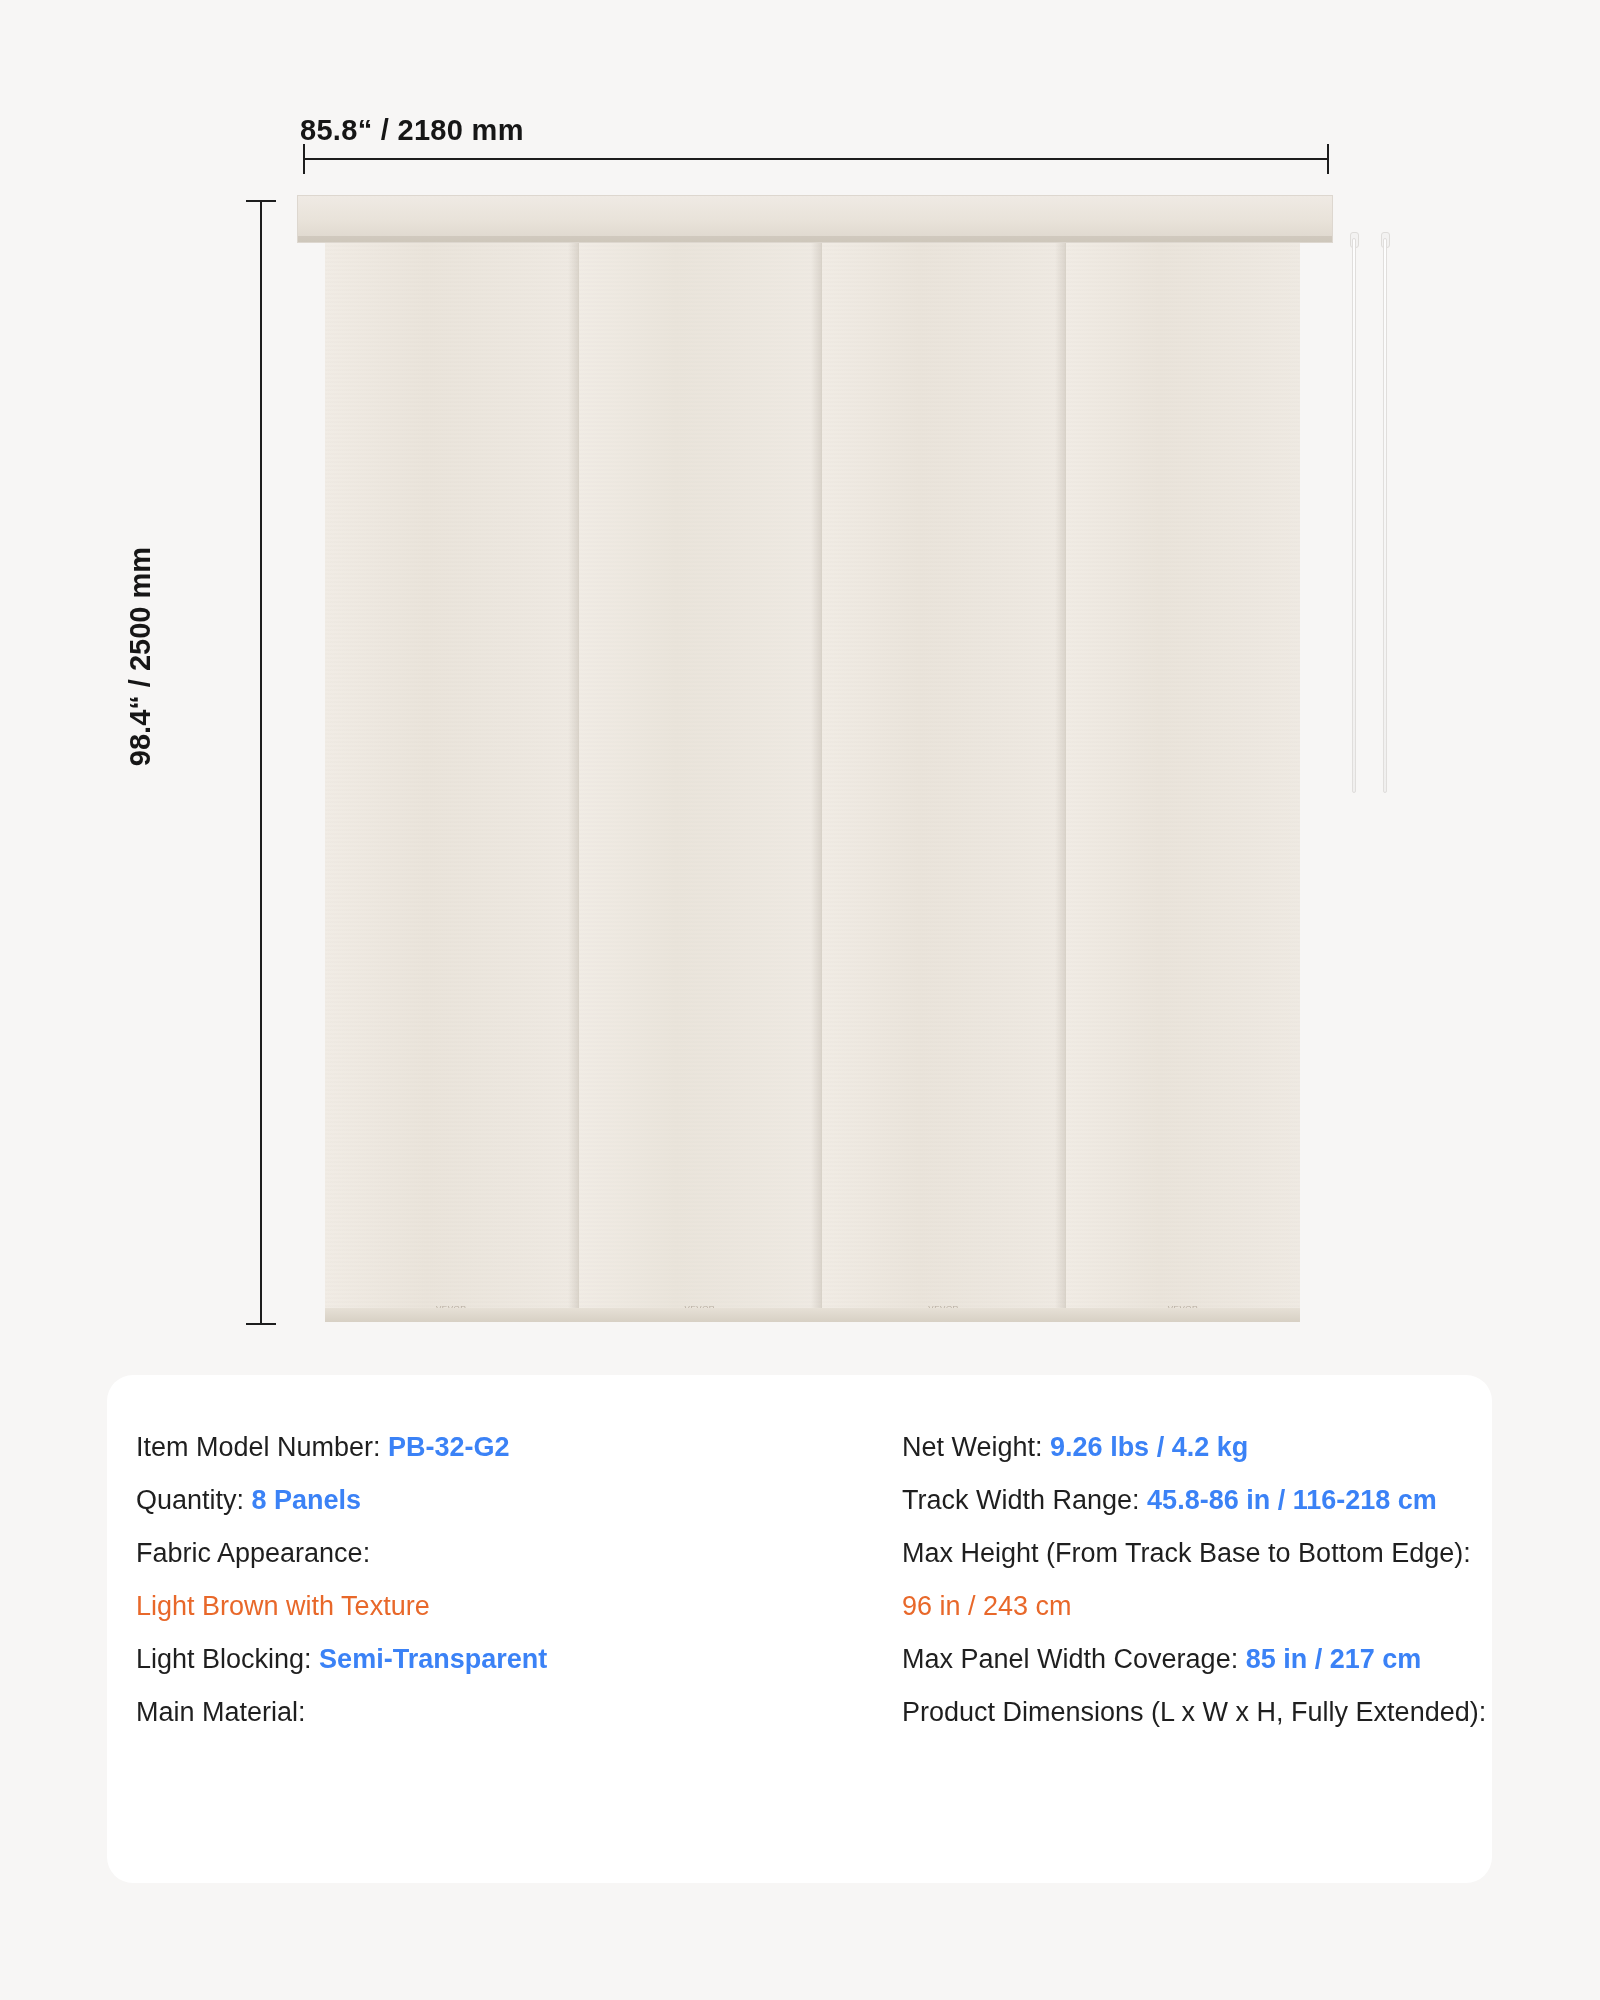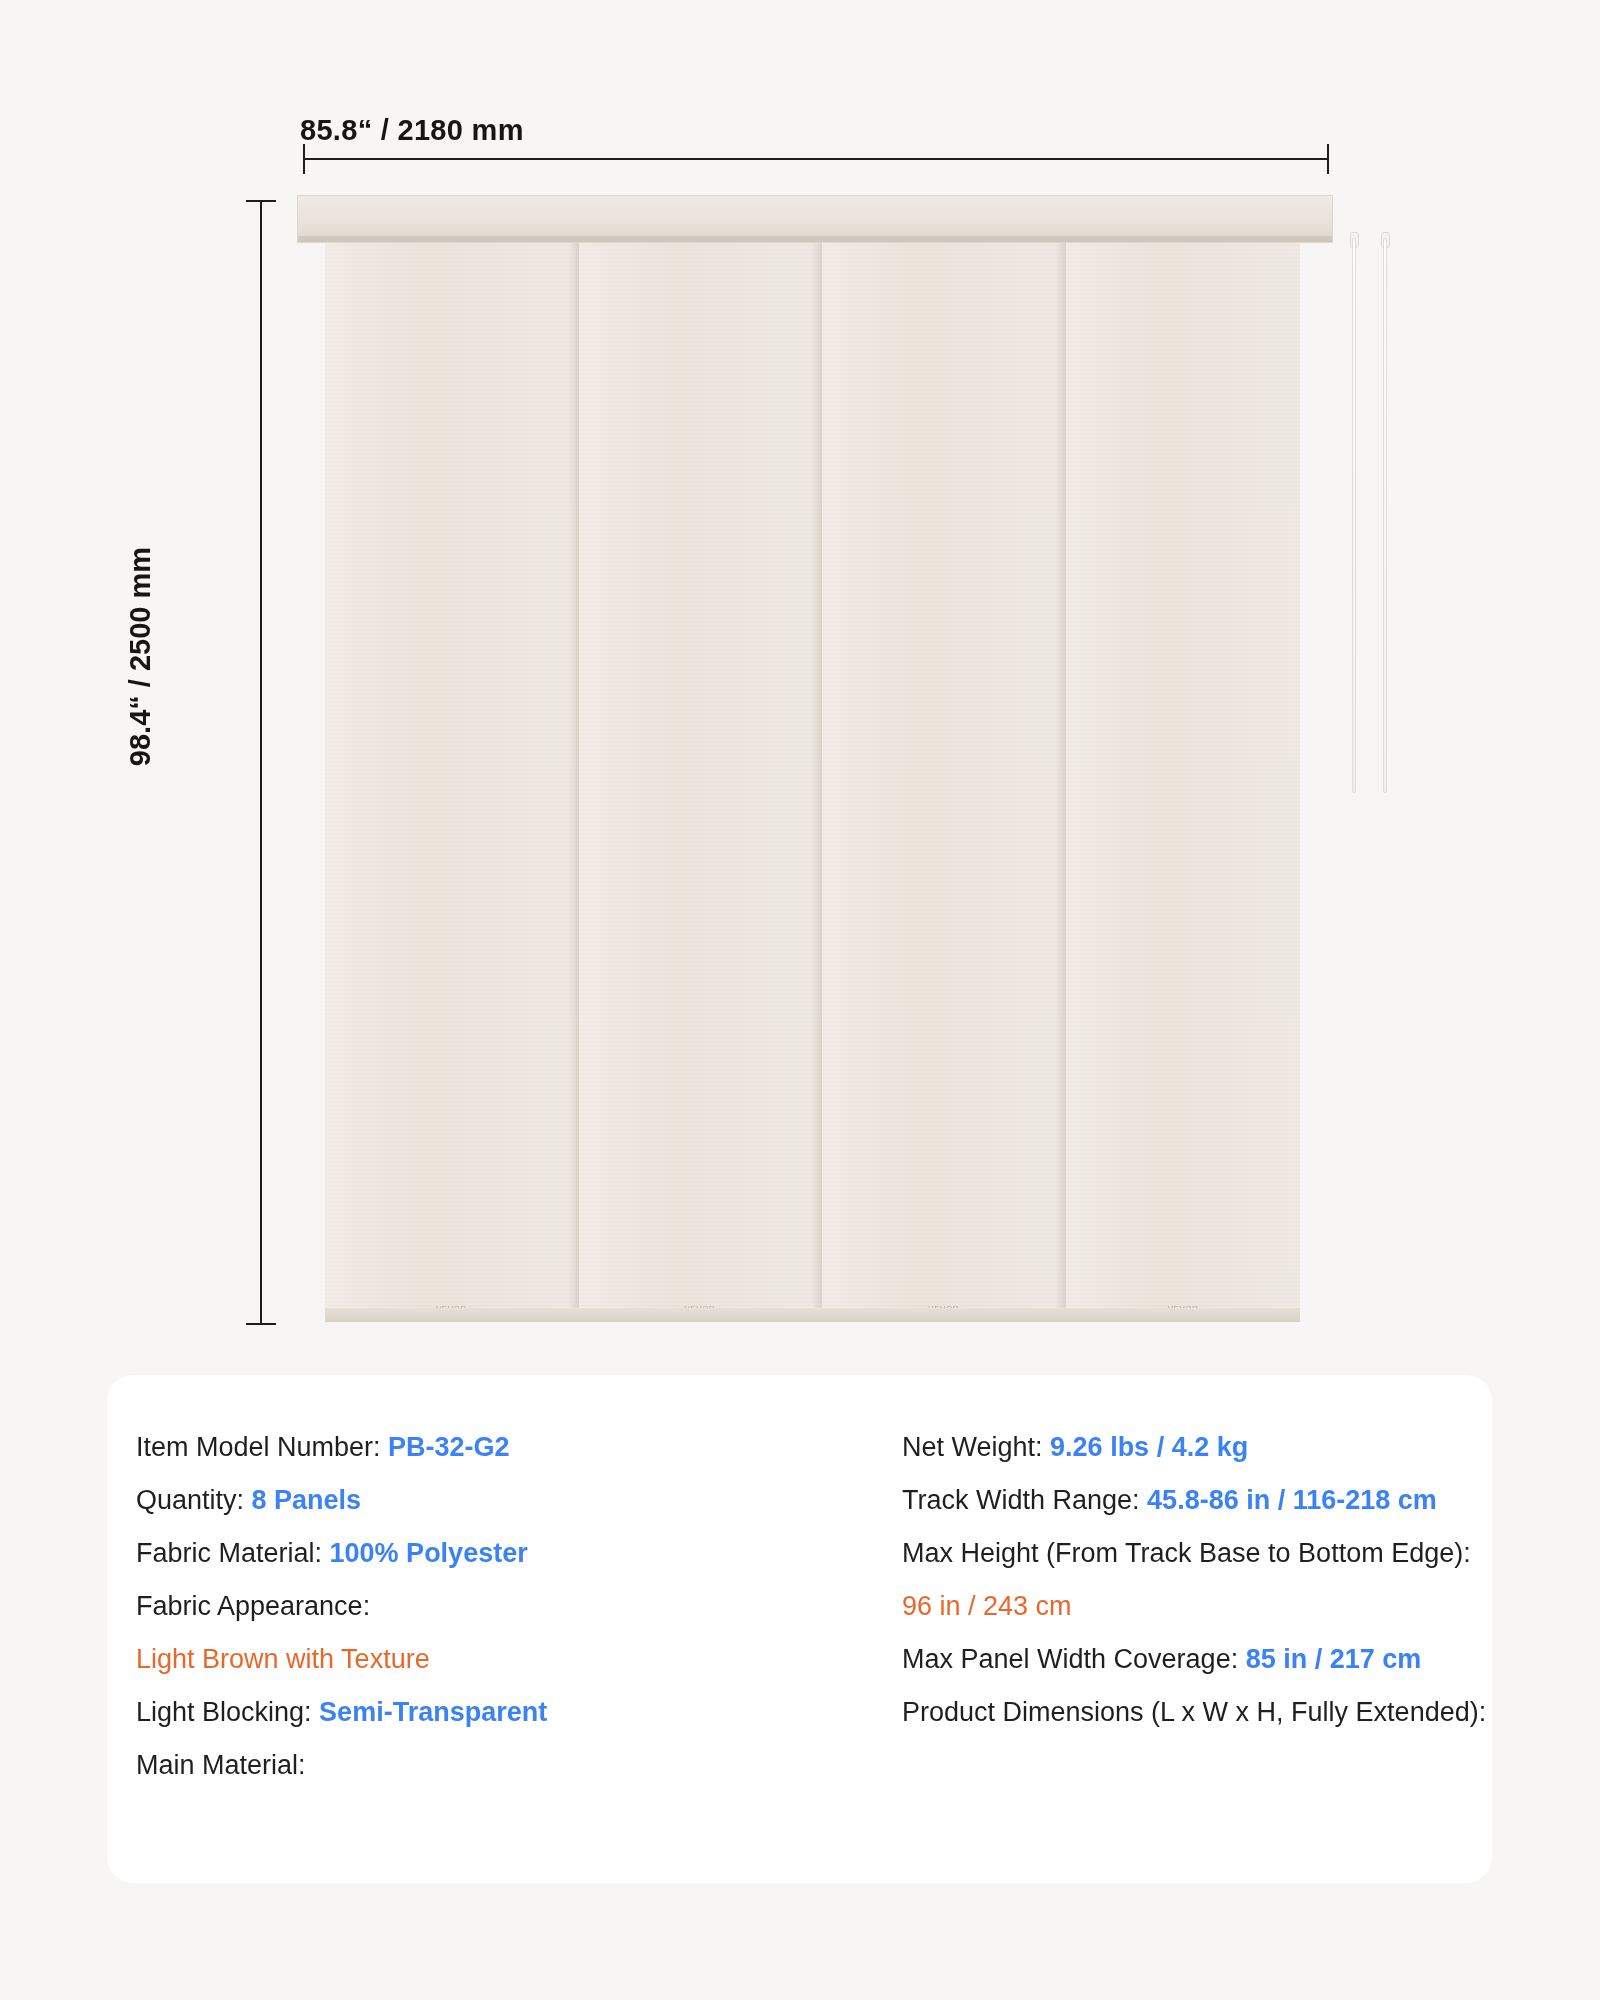--- a/index.html
+++ b/index.html
@@ -267,23 +267,20 @@
   <div class="spec-cols">
 
     <div class="spec-col left">
       <div class="spec-line">
         <span>Item Model Number: </span><span class="val">PB-32-G2</span>
       </div>
       <div class="spec-line">
         <span>Quantity: </span><span class="val">8 Panels</span>
       </div>
       <div class="spec-line">
-        <span>Fabric Material: </span><span class="val">100% Polyester</span>
-      </div>
-      <div class="spec-line">
         <span>Fabric Appearance:</span>
       </div>
       <div class="spec-line val-only">Light Brown with Texture</div>
       <div class="spec-line">
         <span>Light Blocking: </span><span class="val">Semi-Transparent</span>
       </div>
       <div class="spec-line">
         <span>Main Material:</span>
       </div>
     </div>

